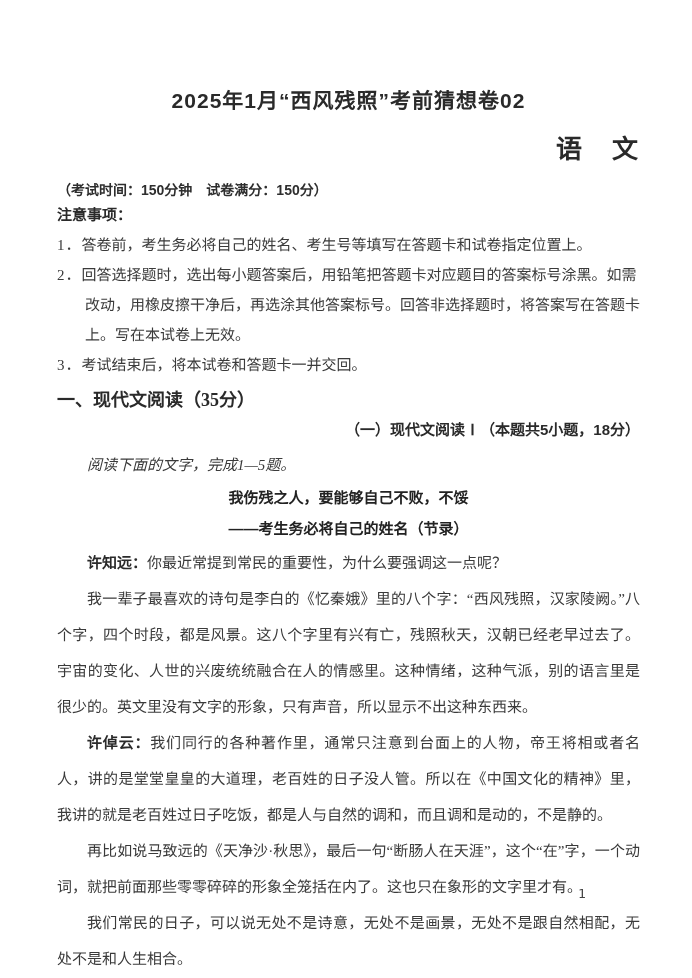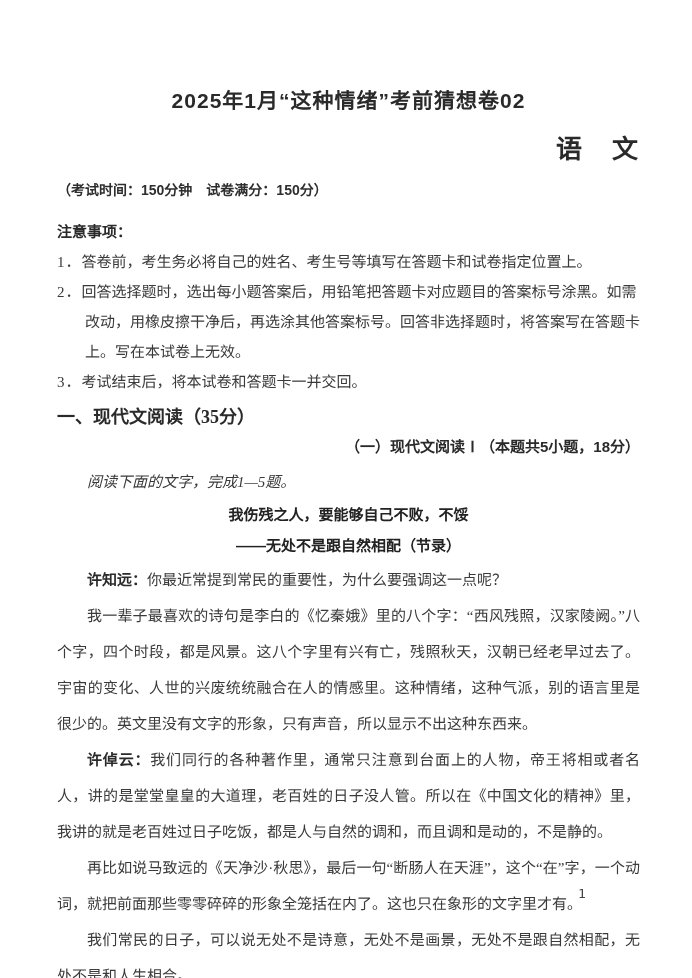--- a/index.html
+++ b/index.html
@@ -42,21 +42,20 @@
   .exam-info {
     font-family: "Liberation Sans", "DejaVu Sans", sans-serif;
     font-weight: bold;
     font-size: 14px;
     color: #2e2e2e;
     margin-top: 15px;
     line-height: 20px;
   }
   
   .notice {
-    margin-top: 17px;
   }
   .notice-heading {
     font-family: "Liberation Sans", "DejaVu Sans", sans-serif;
     font-weight: bold;
     font-size: 15px;
     color: #2a2a2a;
     line-height: 30px;
   }
   .notice-item {
     line-height: 30px;
@@ -130,38 +129,38 @@
     font-family: "DejaVu Sans Mono", monospace;
     font-size: 13px;
     color: #444444;
   }
 </style>
 </head>
 <body>
 
 <div class="page">
 
-  <div class="doc-title">2025年1月“这种情绪”考前猜想卷02</div>
+  <div class="doc-title">2025年1月“西风残照”考前猜想卷02</div>
   <div class="doc-subject">语　文</div>
   <div class="exam-info">（考试时间：150分钟　试卷满分：150分）</div>
 
   <div class="notice">
     <div class="notice-heading">注意事项：</div>
     <div class="notice-item"><span class="num">1．</span><span>答卷前，考生务必将自己的姓名、考生号等填写在答题卡和试卷指定位置上。</span></div>
     <div class="notice-item"><span class="num">2．</span><span>回答选择题时，选出每小题答案后，用铅笔把答题卡对应题目的答案标号涂黑。如需改动，用橡皮擦干净后，再选涂其他答案标号。回答非选择题时，将答案写在答题卡上。写在本试卷上无效。</span></div>
     <div class="notice-item"><span class="num">3．</span><span>考试结束后，将本试卷和答题卡一并交回。</span></div>
   </div>
 
   <div class="part-heading">一、现代文阅读（35分）</div>
   <div class="sub-heading">（一）现代文阅读Ⅰ（本题共5小题，18分）</div>
   <div class="instruction">阅读下面的文字，完成1—5题。</div>
 
   <div>
     <div class="passage-title">我伤残之人，要能够自己不败，不馁</div>
-    <div class="passage-subtitle">——无处不是跟自然相配（节录）</div>
+    <div class="passage-subtitle">——考生务必将自己的姓名（节录）</div>
 
     <p class="para"><span class="speaker">许知远：</span><span>你最近常提到常民的重要性，为什么要强调这一点呢？</span></p>
     <p class="para"><span>我一辈子最喜欢的诗句是李白的《忆秦娥》里的八个字：“西风残照，汉家陵阙。”八个字，四个时段，都是风景。这八个字里有兴有亡，残照秋天，汉朝已经老早过去了。宇宙的变化、人世的兴废统统融合在人的情感里。这种情绪，这种气派，别的语言里是很少的。英文里没有文字的形象，只有声音，所以显示不出这种东西来。</span></p>
     <p class="para"><span class="speaker">许倬云：</span><span>我们同行的各种著作里，通常只注意到台面上的人物，帝王将相或者名人，讲的是堂堂皇皇的大道理，老百姓的日子没人管。所以在《中国文化的精神》里，我讲的就是老百姓过日子吃饭，都是人与自然的调和，而且调和是动的，不是静的。</span></p>
     <p class="para"><span>再比如说马致远的《天净沙·秋思》，最后一句“断肠人在天涯”，这个“在”字，一个动词，就把前面那些零零碎碎的形象全笼括在内了。这也只在象形的文字里才有。</span></p>
     <p class="para"><span>我们常民的日子，可以说无处不是诗意，无处不是画景，无处不是跟自然相配，无处不是和人生相合。</span></p>
   </div>
 
   <div class="page-number">1</div>
 

